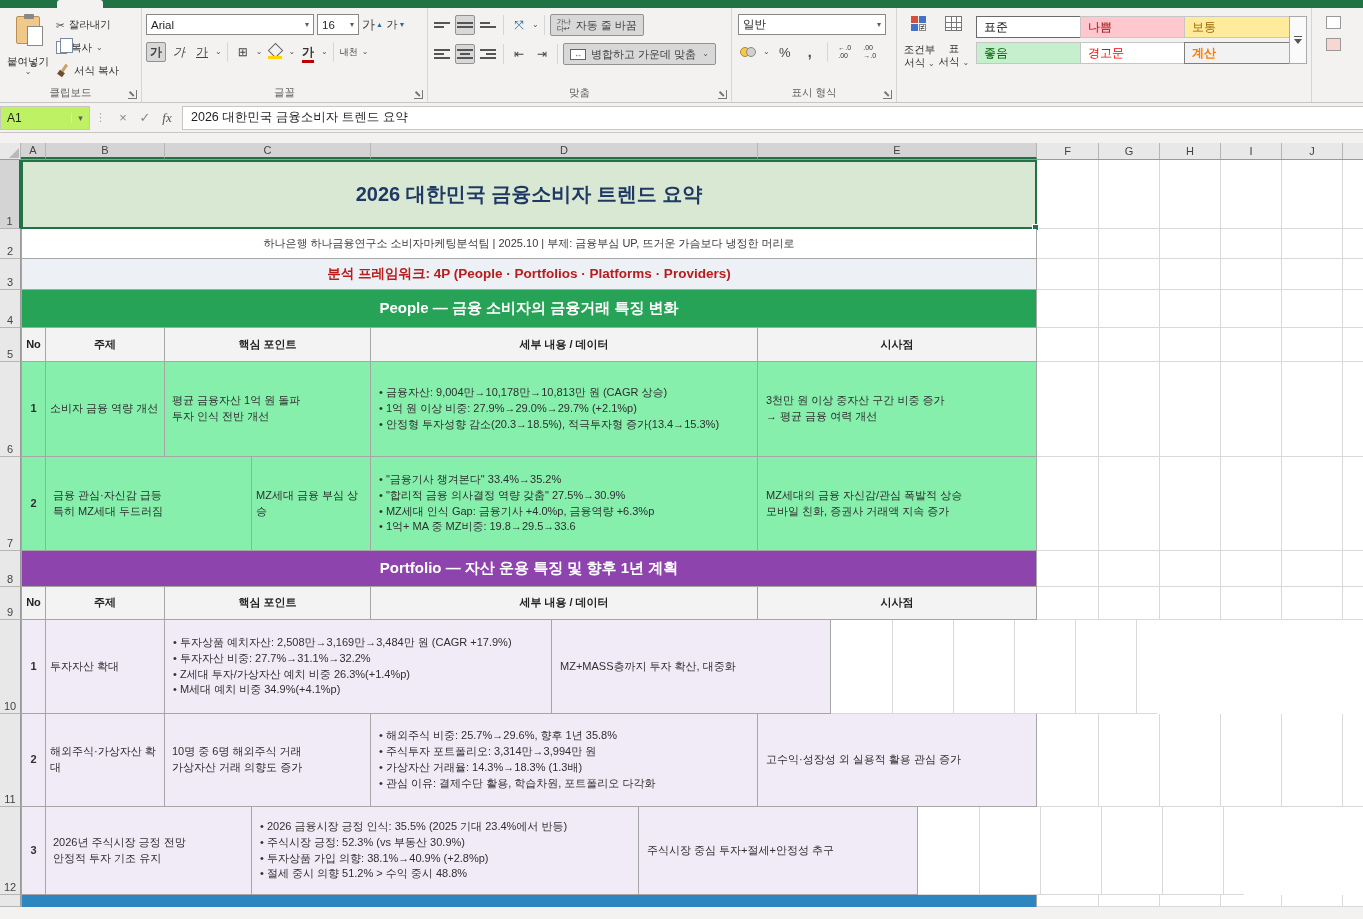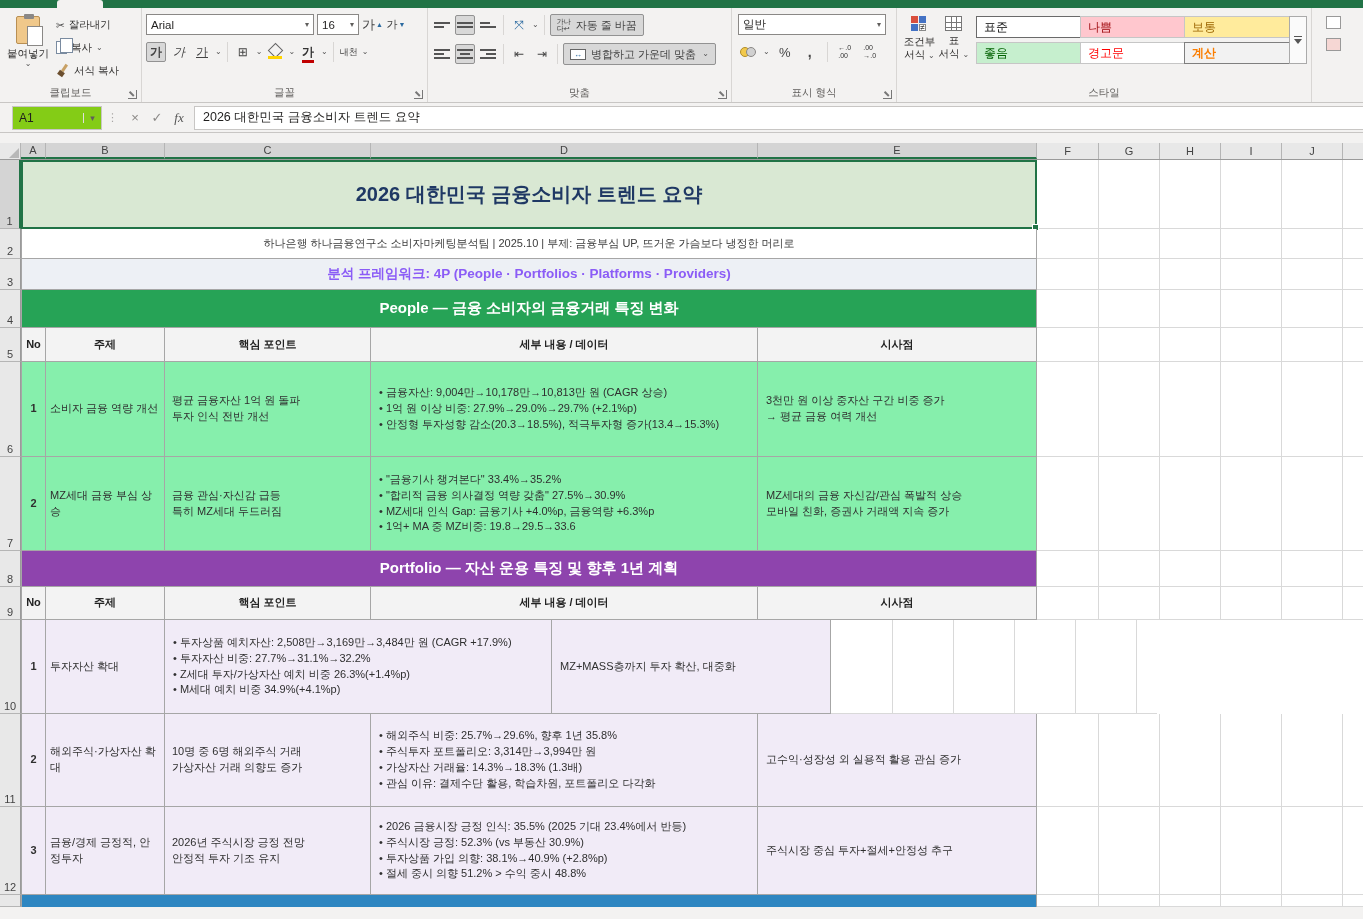--- a/index.html
+++ b/index.html
@@ -11,21 +11,21 @@
   .titlestrip { height:8px; background:#217346; position:relative; }
   .tabnub { position:absolute; left:57px; top:0; width:46px; height:8px; background:#f3f2f1; border-radius:3px 3px 0 0; }
 
   
   .ribbon { height:95px; background:#f3f2f1; border-bottom:1px solid #c8c6c4; display:flex; position:relative; }
   .rgroup { position:relative; border-right:1px solid #d8d6d4; padding:6px 4px 16px 4px; }
   .rgroup .glabel { position:absolute; bottom:2px; left:0; right:0; text-align:center; font-size:10.5px; color:#605e5c; }
   .dlg { position:absolute; bottom:3px; right:4px; width:9px; height:9px; border-right:1.5px solid #777; border-bottom:1.5px solid #777; }
   .dlg::before { content:""; position:absolute; right:2px; bottom:2px; width:6px; height:1.5px; background:#777; transform:rotate(45deg); transform-origin:100% 50%; }
   .bigbtn { display:flex; flex-direction:column; align-items:center; justify-content:flex-start; width:48px; height:70px; padding-top:2px; border-radius:2px; }
-  .bigbtn .blabel { font-size:10.5px; color:#323130; text-align:center; line-height:1.25; margin-top:3px; }
+  .bigbtn .blabel { font-size:10.5px; color:#323130; text-align:center; line-height:1.25; margin-top:11px; }
   .caret { font-size:8px; color:#555; line-height:1; }
   .smallrow { display:flex; align-items:center; gap:4px; height:21px; font-size:10.5px; color:#323130; padding:0 2px; }
   .combo { background:#fff; border:1px solid #8a8886; display:flex; align-items:center; justify-content:space-between; padding:0 4px; height:21px; font-size:11.5px; color:#201f1e; }
   .combo .caret { color:#605e5c; }
   .iconbtn { display:inline-flex; align-items:center; justify-content:center; min-width:20px; height:20px; font-size:12px; color:#444; border-radius:2px; gap:1px; }
   .pressed { border:1px solid #929292; background:#d8d8d8; }
   .vline { width:1px; background:#d8d6d4; height:20px; margin:0 2px; }
 
   
   .ic-paste { width:24px; height:28px; background:#f0c88a; border:1px solid #b98f53; border-radius:2px; position:relative; }
@@ -64,21 +64,21 @@
   .chip-neutral { background:#ffeb9c; color:#9c6500; }
   .chip-good { background:#c6efce; color:#006100; }
   .chip-warn { background:#fff; color:#ff0000; }
   .chip-calc { background:#f2f2f2; color:#fa7d00; font-weight:bold; border:1px solid #7f7f7f; }
   .galscroll { width:22px; height:48px; border:1px solid #aaa; background:#fafafa; display:flex; flex-direction:column; align-items:center; justify-content:center; gap:2px; }
   .galscroll .bar { width:8px; height:1.5px; background:#555; }
   .galscroll .tri { width:0; height:0; border-left:4px solid transparent; border-right:4px solid transparent; border-top:5px solid #555; }
 
   
   .fbar { height:30px; background:#f3f2f1; border-bottom:1px solid #c8c6c4; display:flex; align-items:center; padding:3px 0; }
-  .namebox { width:90px; height:24px; background:#84cc16; border:1px solid #c8c6c4; display:flex; align-items:center; margin-left:12px; }
+  .namebox { width:90px; height:24px; background:#bef264; border:1px solid #c8c6c4; display:flex; align-items:center; margin-left:0; }
   .namebox .nb-text { flex:1; padding-left:6px; font-size:12px; color:#201f1e; }
   .namebox .nb-drop { width:18px; text-align:center; color:#605e5c; font-size:9px; border-left:1px solid #e1dfdd; }
   .fdots { color:#a8a6a4; font-size:11px; padding:0 5px; letter-spacing:1px; }
   .fbtn { width:22px; text-align:center; color:#8a8886; font-size:13px; }
   .fx { font-family:"Liberation Serif", serif; font-style:italic; color:#555; font-size:13px; }
   .ffield { flex:1; height:24px; background:#fff; border:1px solid #c8c6c4; border-right:none; display:flex; align-items:center; padding-left:8px; font-size:12.5px; color:#201f1e; margin-left:4px; }
   .fgap { height:10px; background:#f3f2f1; }
 
   
   .sheet { position:relative; background:#fff; }
@@ -90,21 +90,21 @@
   .grow { display:flex; }
   .rh { width:21px; background:#e8e8e8; border-right:1px solid #9a9a9a; border-bottom:1px solid #b5b5b5; font-size:11px; color:#444; display:flex; align-items:flex-end; justify-content:center; padding-bottom:1px; }
   .rh.sel { background:#d4d4d4; border-right:2px solid #217346; }
   .ecell { border-right:1px solid #d9d9d9; border-bottom:1px solid #d9d9d9; background:#fff; }
   .w62{width:62px;} .w61{width:61px;} .w20{width:20px; border-right:none;}
 
   .mergedAE { width:1016px; position:relative; }
   .titlecell { background:#d9e8d3; border:2.5px solid #217346; display:flex; align-items:center; justify-content:center; font-size:20px; font-weight:bold; color:#1f3864; position:relative; }
   .fillhandle { position:absolute; right:-4px; bottom:-4px; width:7px; height:7px; background:#217346; border:1px solid #fff; }
   .subcell { background:#fff; border-left:1px solid #a6a6a6; border-right:1px solid #a6a6a6; border-bottom:1px solid #a6a6a6; display:flex; align-items:center; justify-content:center; font-size:11px; color:#3b3b3b; }
-  .fwcell { background:#edf0f5; border-left:1px solid #a6a6a6; border-right:1px solid #a6a6a6; border-bottom:1px solid #a6a6a6; display:flex; align-items:center; justify-content:center; font-size:13.5px; font-weight:bold; color:#8b5cf6; }
+  .fwcell { background:#edf0f5; border-left:1px solid #a6a6a6; border-right:1px solid #a6a6a6; border-bottom:1px solid #a6a6a6; display:flex; align-items:center; justify-content:center; font-size:13.5px; font-weight:bold; color:#b91c1c; }
   .banner { display:flex; align-items:center; justify-content:center; font-size:15px; font-weight:bold; color:#fff; border-left:1px solid #a6a6a6; border-right:1px solid #a6a6a6; border-bottom:1px solid #a6a6a6; }
   .banner-green { background:#26a356; }
   .banner-purple { background:#8e44ad; }
   .banner-blue { background:#2e86c1; border-bottom:none; }
 
   .tcell { border-right:1px solid #a6a6a6; border-bottom:1px solid #a6a6a6; display:flex; align-items:center; font-size:11px; color:#2f2f2f; line-height:1.42; }
   .tcell.first { border-left:1px solid #a6a6a6; }
   .thead { background:#f3f3f3; justify-content:center; font-weight:bold; color:#222; }
   .cNo { width:25px; justify-content:center; font-weight:bold; }
   .cTopic { width:119px; padding:2px 4px; }
@@ -316,21 +316,20 @@
           <div class="chip chip-neutral">보통</div>
           <div class="chip chip-good">좋음</div>
           <div class="chip chip-warn">경고문</div>
           <div class="chip chip-calc">계산</div>
         </div>
         <div class="galscroll" style="margin:2px 0 0 5px;">
           <span class="bar"></span>
             <span class="tri"></span>
         </div>
       </div>
-      <div class="glabel">스타일</div>
     </div>
 
     <div style="flex:1; position:relative;">
       <span style="position:absolute; left:14px; top:8px; width:15px; height:13px; border:1px solid #999; background:#fff;"></span>
       <span style="position:absolute; left:14px; top:30px; width:15px; height:13px; border:1px solid #999; background:#f6d7d4;"></span>
     </div>
   </div>
 
   <div class="fbar">
     <div class="namebox">
@@ -439,23 +438,23 @@
         <div class="ecell w61"></div>
         <div class="ecell w61"></div>
         <div class="ecell w61"></div>
         <div class="ecell w61"></div>
         <div class="ecell w20"></div>
     </div>
 
     <div class="grow" style="height:94px;">
       <div class="rh">7</div>
       <div class="tcell cNo first bg-mint">2</div>
-      <div class="tcell cTopic bg-mint">MZ세대 금융 부심 상승</div>
       <div class="tcell cPoint bg-mint pre">금융 관심·자신감 급등
 특히 MZ세대 두드러짐</div>
+      <div class="tcell cTopic bg-mint">MZ세대 금융 부심 상승</div>
       <div class="tcell cDetail bg-mint pre">• "금융기사 챙겨본다" 33.4%→35.2%
 • "합리적 금융 의사결정 역량 갖춤" 27.5%→30.9%
 • MZ세대 인식 Gap: 금융기사 +4.0%p, 금융역량 +6.3%p
 • 1억+ MA 중 MZ비중: 19.8→29.5→33.6</div>
       <div class="tcell cInsight bg-mint pre">MZ세대의 금융 자신감/관심 폭발적 상승
 모바일 친화, 증권사 거래액 지속 증가</div>
       <div class="ecell w62"></div>
         <div class="ecell w61"></div>
         <div class="ecell w61"></div>
         <div class="ecell w61"></div>
@@ -521,21 +520,20 @@
         <div class="ecell w61"></div>
         <div class="ecell w61"></div>
         <div class="ecell w61"></div>
         <div class="ecell w61"></div>
         <div class="ecell w20"></div>
     </div>
 
     <div class="grow" style="height:88px;">
       <div class="rh">12</div>
       <div class="tcell cNo first bg-lav">3</div>
-      <div class="tcell cTopic bg-lav">금융/경제 긍정적, 안정투자</div>
       <div class="tcell cPoint bg-lav pre">2026년 주식시장 긍정 전망
 안정적 투자 기조 유지</div>
       <div class="tcell cDetail bg-lav pre">• 2026 금융시장 긍정 인식: 35.5% (2025 기대 23.4%에서 반등)
 • 주식시장 긍정: 52.3% (vs 부동산 30.9%)
 • 투자상품 가입 의향: 38.1%→40.9% (+2.8%p)
 • 절세 중시 의향 51.2% &gt; 수익 중시 48.8%</div>
       <div class="tcell cInsight bg-lav pre">주식시장 중심 투자+절세+안정성 추구</div>
       <div class="ecell w62"></div>
         <div class="ecell w61"></div>
         <div class="ecell w61"></div>

